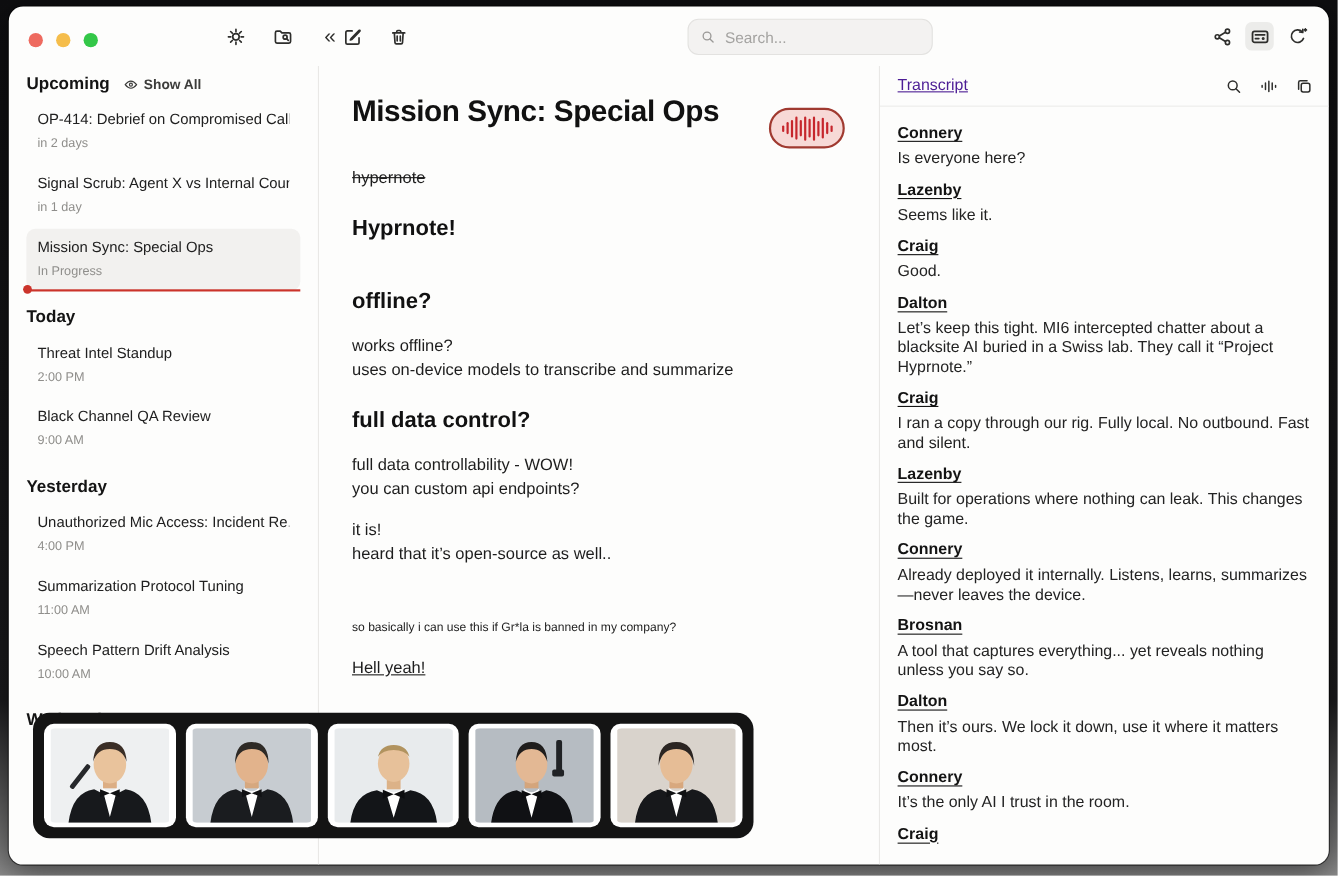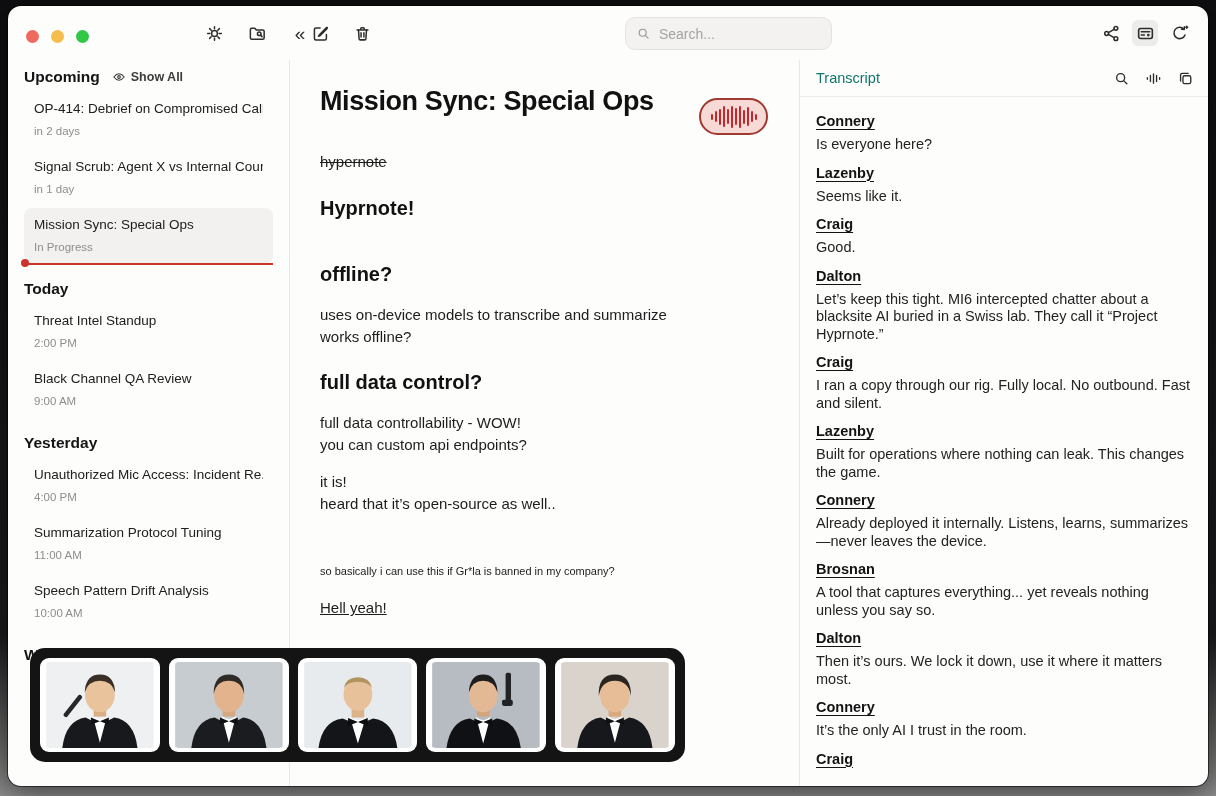--- a/index.html
+++ b/index.html
@@ -20,21 +20,21 @@
   .traffic { position:absolute; left:18px; top:24px; display:flex; gap:12px; }
   .tl { width:13px; height:13px; border-radius:50%; }
   .tb-group { position:absolute; top:0; height:54px; display:flex; align-items:center; gap:17px; }
   .g-sidebar { left:193px; }
   .g-editor { left:299px; gap:16px; }
   .g-right { right:16px; gap:8px; }
   .icon-btn { display:flex; align-items:center; justify-content:center; width:26px; height:26px; border-radius:6px; color:#2e2e2c; }
   .icon-btn.active { background:#ececea; }
   .collapse-glyph { font-size:19px; font-weight:500; color:#2e2e2c; line-height:1; }
   .searchbar {
-    position:absolute; left:617px; top:11px; width:207px; height:33px;
+    position:absolute; left:617px; top:11px; width:223px; height:33px;
     background:#f3f2f1; border:1px solid #e3e2e0; border-radius:10px;
     display:flex; align-items:center; padding:0 10px; gap:8px;
   }
   .searchbar input {
     border:none; outline:none; background:transparent; width:100%;
     font-family:"Liberation Sans",sans-serif; font-size:14px; color:#333;
   }
   .searchbar input::placeholder { color:#a4a3a1; }
   svg.ic { stroke:#2e2e2c; fill:none; stroke-width:1.6; stroke-linecap:round; stroke-linejoin:round; }
   
@@ -68,21 +68,21 @@
   .nh { font-size:20px; font-weight:700; color:#111; }
   .h1sp { margin-top:21px; }
   .h2sp { margin-top:37px; }
   .h3sp { margin-top:21px; }
   .p { margin-top:15px; }
   .pq { margin-top:50px; font-weight:400; font-size:11px; }
   .pa { margin-top:17px;text-decoration:underline; }
   
   .transcript { width:409px; flex:0 0 409px; border-left:1px solid #e9e8e6; display:flex; flex-direction:column; overflow:hidden; }
   .t-head { height:37px; flex:0 0 37px; display:flex; align-items:center; padding:0 14px 0 16px; border-bottom:1px solid #ececea; }
-  .t-title { font-size:14.5px; color:#0f766e; flex:1; }
+  .t-title { font-size:14.5px; color:#4c1d95; flex:1;text-decoration:underline; }
   .t-icons { display:flex; gap:15px; align-items:center; }
   .t-body { padding:15px 18px 0 16px; overflow:hidden; }
   .t-entry { margin-bottom:10px; }
   .t-speaker { font-size:14.5px; font-weight:700; color:#131313; text-decoration:underline; text-underline-offset:3px; margin-bottom:7px; display:inline-block; }
   .t-text { font-size:14.5px; color:#232323; line-height:17.5px; }
   .t-text:empty { display:none; }
   
   .strip {
     position:absolute; left:22px; top:588px; width:655px; height:114px;
     background:#141414; border-radius:15px; display:flex; align-items:center;
@@ -262,22 +262,22 @@
             <i style="height:11px"></i>
             <i style="height:6px"></i>
         </span>
       </div>
 
       <div class="note">
         <div class="strike">hypernote</div>
         <div class="nh h1sp">Hyprnote!</div>
         <div class="nh h2sp">offline?</div>
         <div class="p">
+          <div>works offline?</div>
           <div>uses on-device models to transcribe and summarize</div>
-          <div>works offline?</div>
         </div>
         <div class="nh h3sp">full data control?</div>
         <div class="p">
           <div>full data controllability - WOW!</div>
           <div>you can custom api endpoints?</div>
         </div>
         <div class="p">
           <div>it is!</div>
           <div>heard that it’s open-source as well..</div>
         </div>

